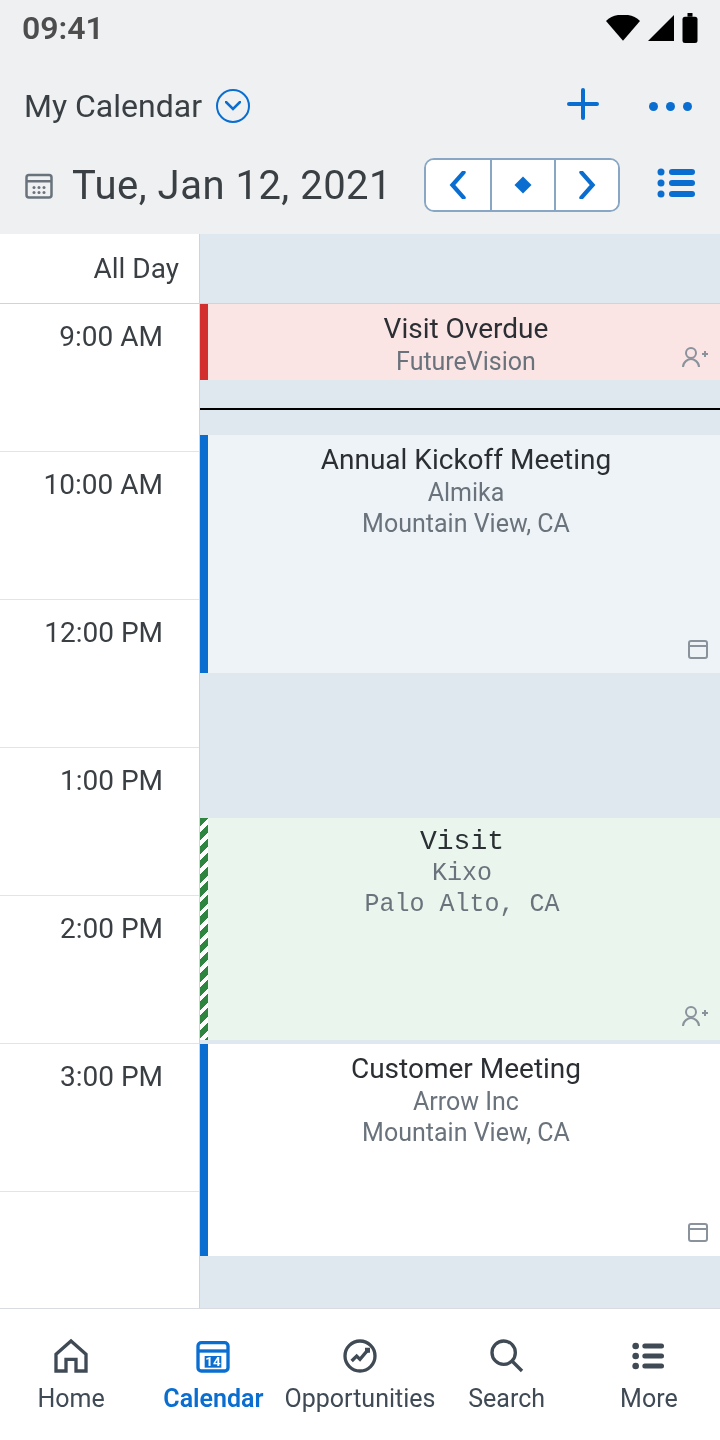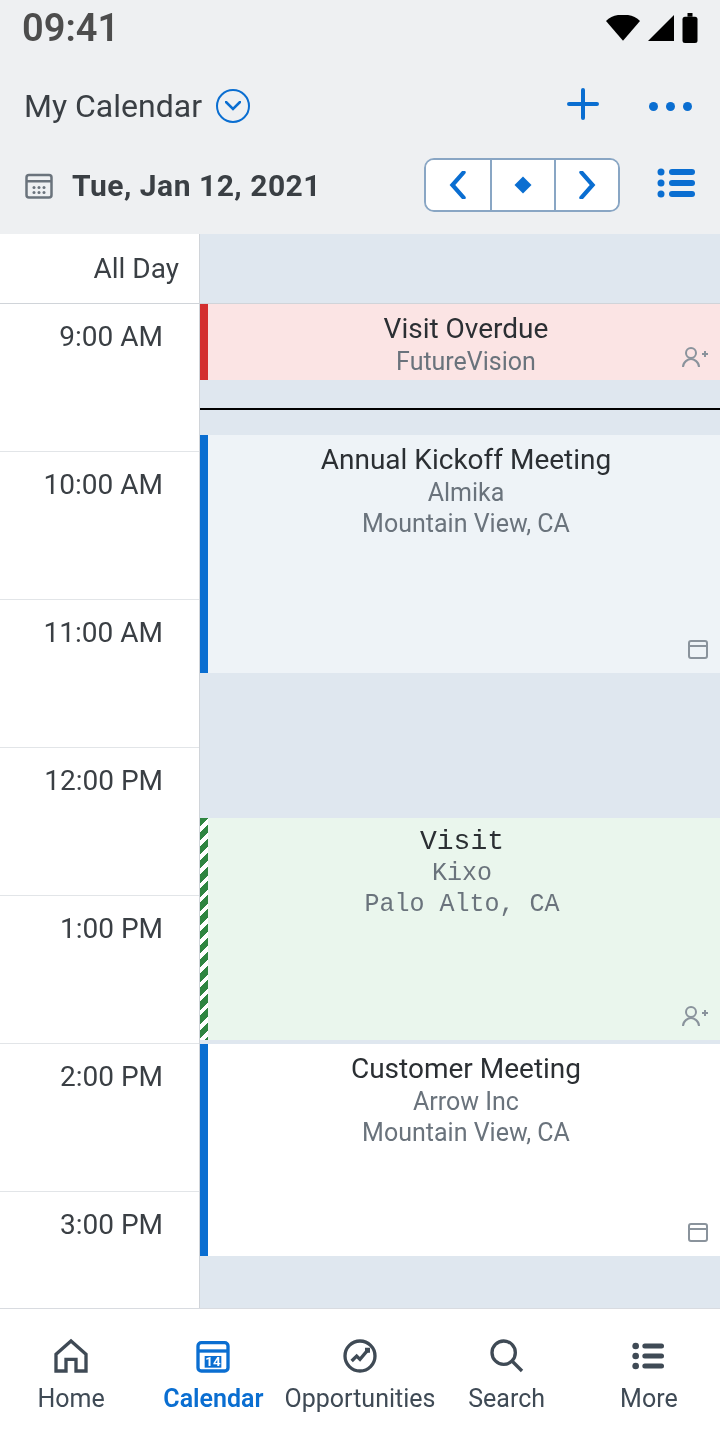--- a/index.html
+++ b/index.html
@@ -1,34 +1,34 @@
 <!DOCTYPE html>
 <html><head>
 <meta charset="utf-8">
 <style>
   * { box-sizing: border-box; margin: 0; padding: 0; }
   html, body { width: 720px; height: 1440px; font-family: -apple-system, "Segoe UI", Roboto, Arial, sans-serif; background: #eef0f2; overflow: hidden; }
   body { display: flex; flex-direction: column; }
 
   
   .status-bar { height: 56px; display: flex; align-items: center; justify-content: space-between; padding: 0 22px; }
-  .status-time { font-size: 38px; font-weight: 600; color: #4d4d4d; }
+  .status-time { font-size: 32px; font-weight: 600; color: #4d4d4d; }
   .status-icons { display: flex; align-items: center; gap: 8px; }
 
   
   .header { padding: 30px 24px 16px; display: flex; align-items: center; }
   .header-title { font-size: 32px; color: #3a3f44; display: flex; align-items: center; gap: 14px; }
   .chev-circle { width: 34px; height: 34px; border-radius: 50%; border: 2px solid #0a6ed1; display: flex; align-items: center; justify-content: center; }
   .header-actions { margin-left: auto; display: flex; align-items: center; gap: 48px; padding-right: 4px; }
   .dots { display: flex; gap: 8px; }
   .dots span { width: 9px; height: 9px; border-radius: 50%; background: #0a6ed1; }
 
   
   .date-row { display: flex; align-items: center; padding: 16px 24px 22px; gap: 18px; }
-  .date-label { font-size: 30px; color: #3a3f44; letter-spacing: 0.5px; font-weight: bold; }
+  .date-label { font-size: 40px; color: #3a3f44; letter-spacing: 0.5px; }
   .seg { margin-left: auto; display: flex; border: 2px solid #89a6c4; border-radius: 10px; overflow: hidden; height: 54px; }
   .seg button { width: 64px; background: #fff; border: none; display: flex; align-items: center; justify-content: center; }
   .seg button + button { border-left: 2px solid #89a6c4; }
   .list-toggle { margin-left: 18px; }
 
   
   .cal { flex: 1; position: relative; background: #b91c1c; display: flex; overflow: hidden; }
   .cal-times { width: 200px; border-right: 1px solid #d0d4d9; background: #fff; }
   .cal-canvas { position: relative; flex: 1; background: #dfe7ef; }
   .allday { height: 70px; display: flex; align-items: center; justify-content: flex-end; padding-right: 20px; font-size: 28px; color: #3a3f44; border-bottom: 1px solid #d0d4d9; }
@@ -142,23 +142,20 @@
   <div class="cal-times">
     <div class="allday">All Day</div>
     <div class="hour-row">
         <div class="hour-label">9:00 AM</div>
 
     </div>
     <div class="hour-row">
         <div class="hour-label">10:00 AM</div>
       </div>
     <div class="hour-row">
-        <div class="hour-label">11:00 AM</div>
-      </div>
-    <div class="hour-row">
         <div class="hour-label">12:00 PM</div>
       </div>
     <div class="hour-row">
         <div class="hour-label">1:00 PM</div>
       </div>
     <div class="hour-row">
         <div class="hour-label">2:00 PM</div>
       </div>
     <div class="hour-row">
         <div class="hour-label">3:00 PM</div>

